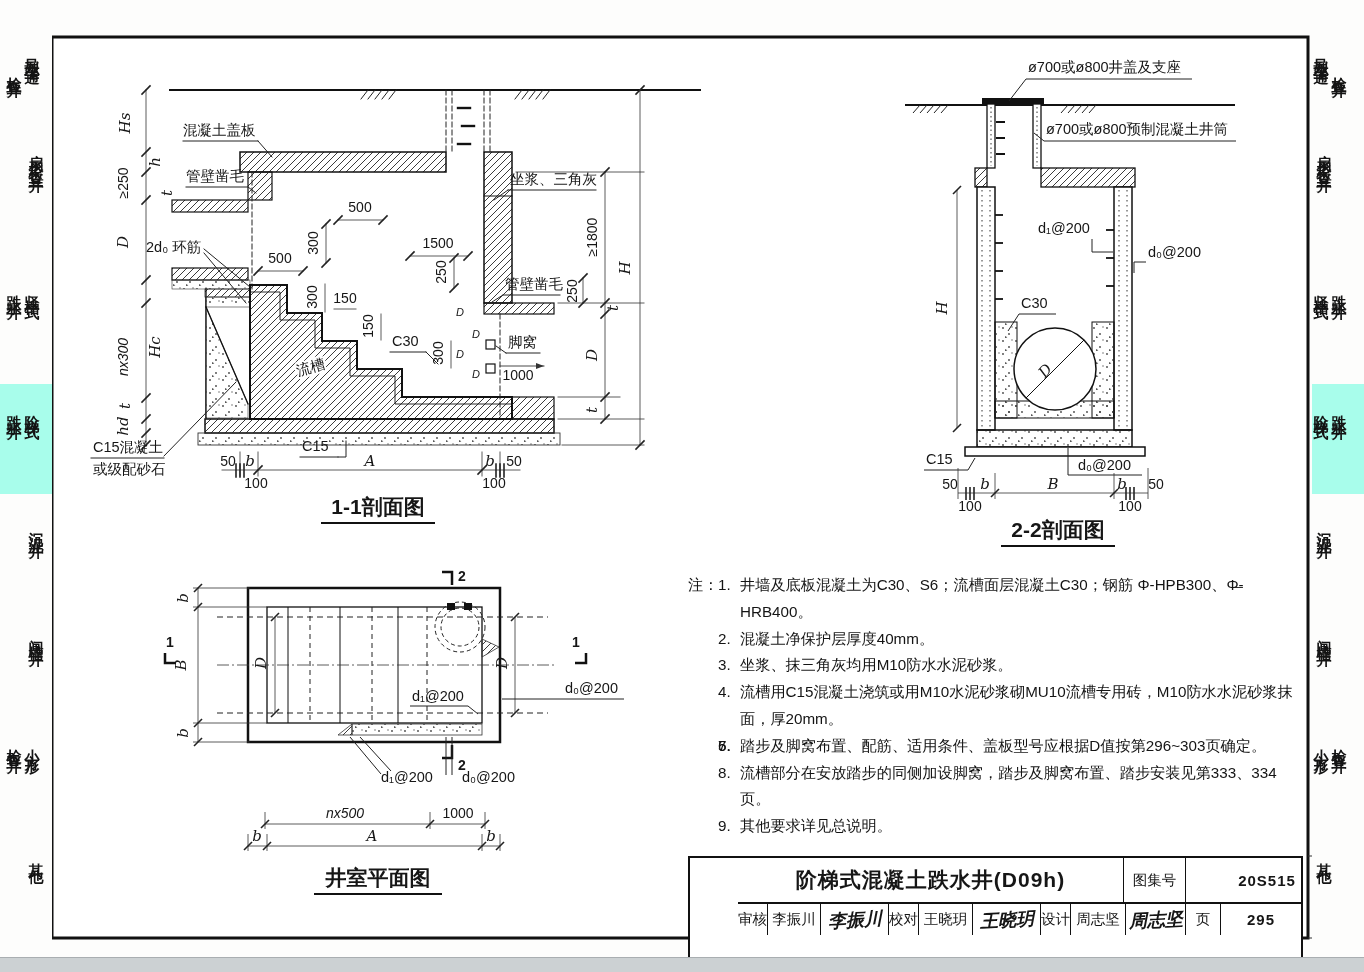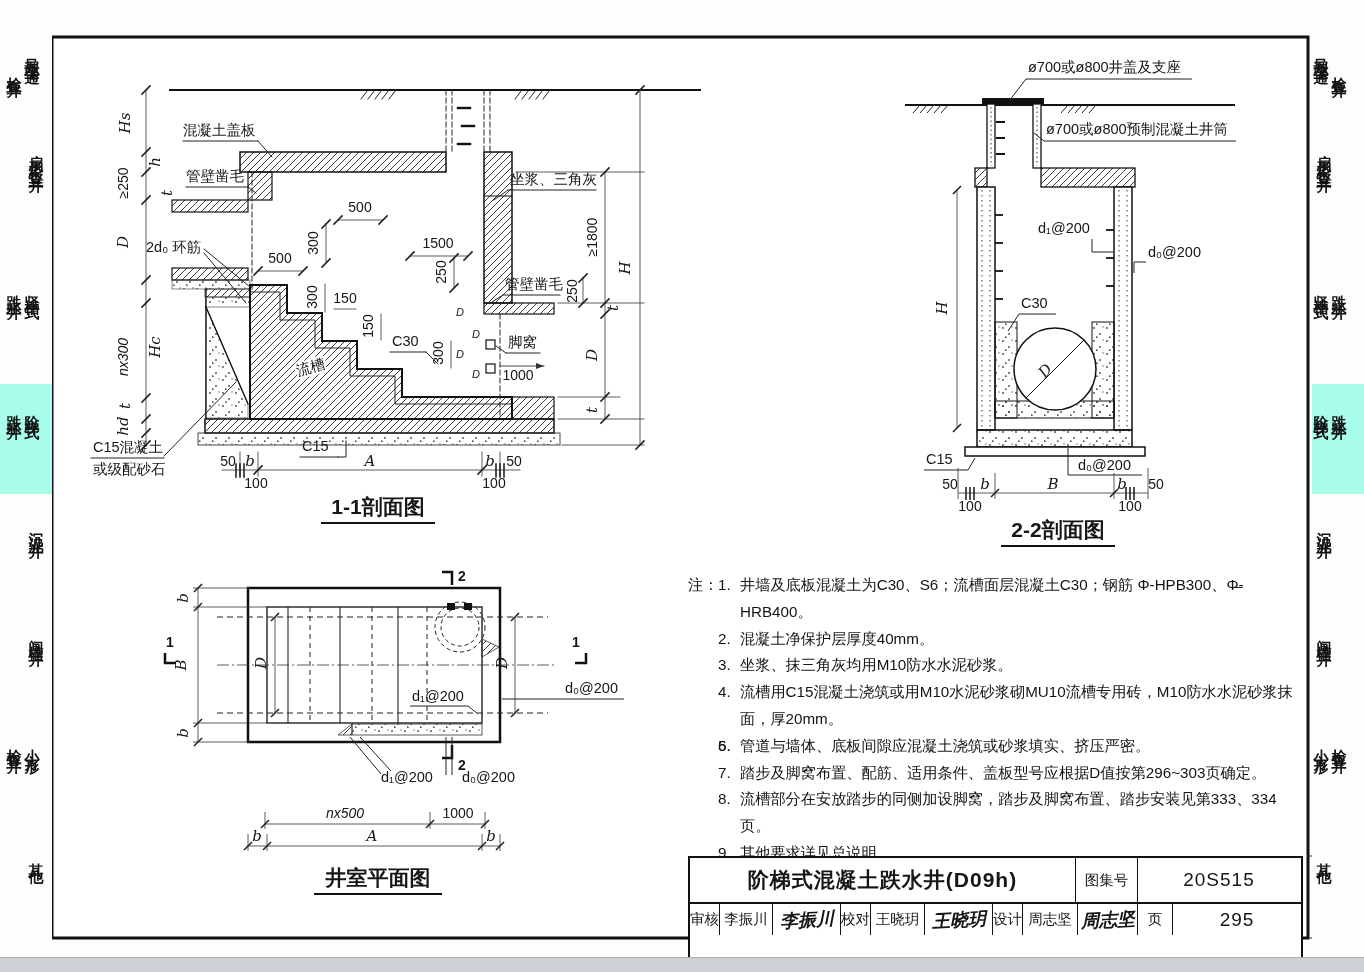--- a/index.html
+++ b/index.html
@@ -24,31 +24,31 @@
   .g1{top:46px;} .g2{top:142px;} .g3{top:283px;} .g4{top:403px;}
   .g5{top:520px;} .g6{top:628px;} .g7{top:737px;} .g8{top:851px;}
   .side-r .p6{left:1px;} .side-r .p26{left:4px;}
   
   .notes{position:absolute;left:688px;top:572px;width:618px;font-size:15.2px;line-height:26.8px;color:#141414;}
   .note-row{position:relative;padding-left:52px;}
   .note-pre{position:absolute;left:0;top:0;}
   .note-num{position:absolute;left:30px;top:0;}
   
   .tblock{position:absolute;left:688px;top:856px;width:615px;height:106px;border:2.5px solid #111;
-          box-sizing:border-box;background:#fff;}
+          box-sizing:border-box;background:#fff;padding-left:48px;}
   .trow{display:grid;box-sizing:border-box;}
   .trow1{grid-template-columns:1fr 62px 1fr;height:46px;border-bottom:2px solid #111;}
   .trow1 > :nth-child(3){max-width:168px;}
   .trow1{grid-template-columns:385px 62px 163px;}
   .trow2{grid-template-columns:29px 53px 68px 30px 54px 68px 30px 55px 60px 35px 1fr;height:31px;}
   .cell{display:flex;align-items:center;justify-content:center;border-left:1.8px solid #111;
         font-size:14.5px;white-space:nowrap;overflow:hidden;box-sizing:border-box;}
   .cell:first-child{border-left:none;}
   .tb-title{font-size:21px;font-weight:bold;letter-spacing:1px;}
-  .tb-no{font-size:19px;font-weight:400;letter-spacing:1px;}
+  .tb-no{font-size:15px;font-weight:700;letter-spacing:1px;}
   .sig{font-family:"DejaVu Serif","Liberation Serif",serif;font-style:italic;font-weight:bold;
        font-size:18px;transform:rotate(-3deg);}
   .edge{position:absolute;left:0;top:957px;width:1364px;height:15px;background:#ccd1d3;border-top:1px solid #a9aeb1;}
 </style>
 </head>
 <body>
 
 
 
 
@@ -570,21 +570,20 @@
   </div>
   <div class="note-row">
     <span class="note-num">4.</span>
     <span>流槽用C15混凝土浇筑或用M10水泥砂浆砌MU10流槽专用砖，M10防水水泥砂浆抹面，厚20mm。</span>
   </div>
   <div class="note-row">
     <span class="note-num">5.</span>
   </div>
   <div class="note-row">
     <span class="note-num">6.</span>
-    <span>管道与墙体、底板间隙应混凝土浇筑或砂浆填实、挤压严密。</span>
   </div>
   <div class="note-row">
     <span class="note-num">7.</span>
     <span>踏步及脚窝布置、配筋、适用条件、盖板型号应根据D值按第296~303页确定。</span>
   </div>
   <div class="note-row">
     <span class="note-num">8.</span>
     <span>流槽部分在安放踏步的同侧加设脚窝，踏步及脚窝布置、踏步安装见第333、334页。</span>
   </div>
   <div class="note-row">

